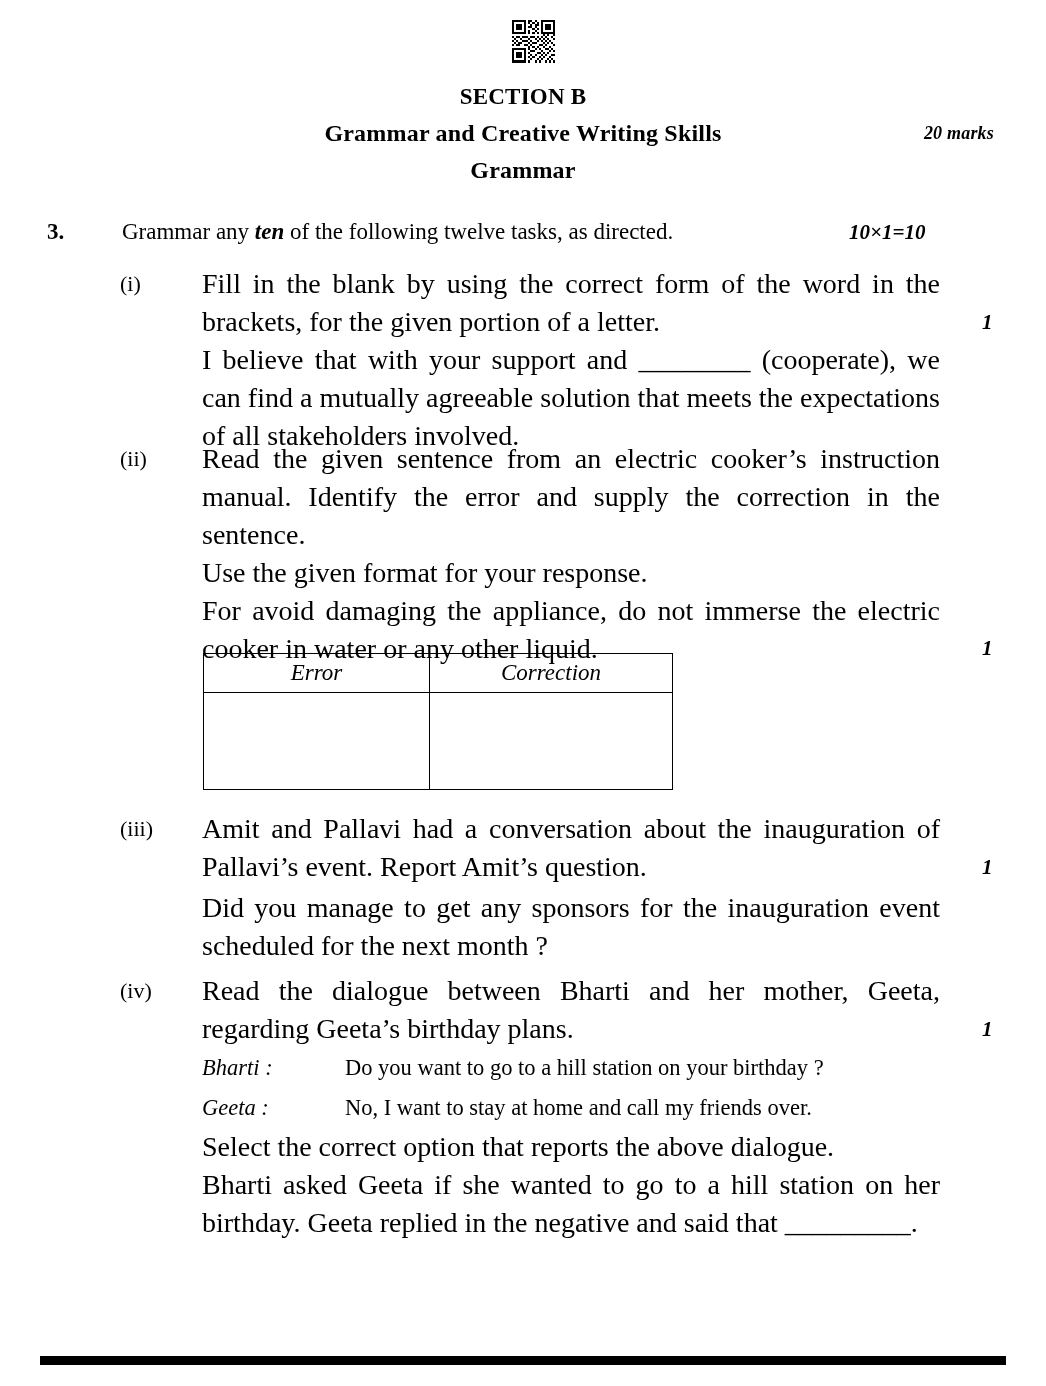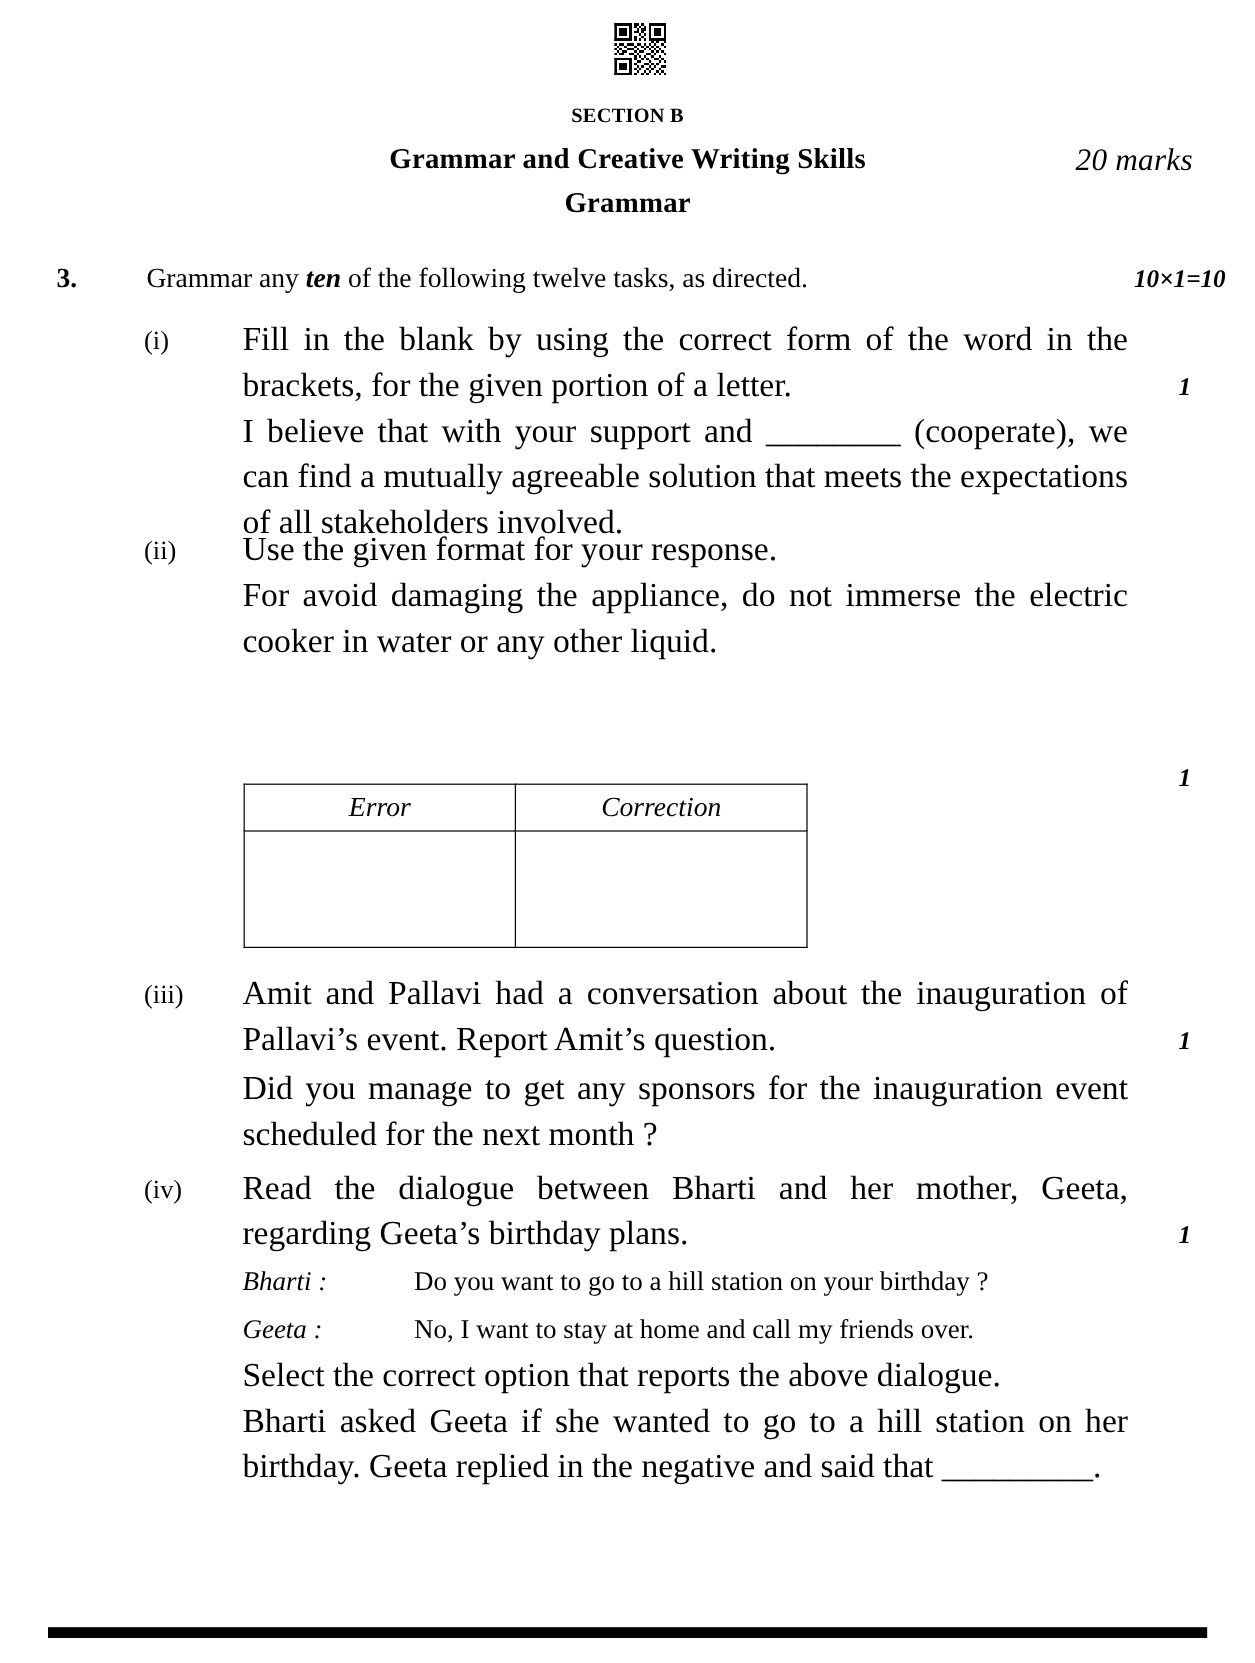--- a/index.html
+++ b/index.html
@@ -42,28 +42,28 @@
     width: 1046px;
   }
   .head-line {
     position: relative;
     text-align: center;
     font-weight: bold;
     font-size: 24px;
     line-height: 37px;
     letter-spacing: 0.2px;
   }
-  .head-line.sec { font-size: 17px; }
+  .head-line.sec { font-size: 23px; }
   .marks-right {
     position: absolute;
     right: 52px;
     top: 0;
     font-style: italic;
-    font-weight: normal;
-    font-size: 26px;
+    font-weight: bold;
+    font-size: 18px;
     line-height: 37px;
   }
 
   
   .q-main {
     position: absolute;
     left: 0;
     top: 213px;
     width: 1046px;
     height: 40px;
@@ -79,21 +79,21 @@
   .q-main-text {
     position: absolute;
     left: 122px;
     top: 0;
     font-size: 23px;
     line-height: 38px;
   }
   .q-main-text b { font-style: italic; font-weight: bold; }
   .q-main-marks {
     position: absolute;
-    left: 945px;
+    left: 849px;
     top: 0;
     font-style: italic;
     font-weight: bold;
     font-size: 21px;
     line-height: 38px;
   }
 
   
   .item {
     position: absolute;
@@ -389,20 +389,21 @@
     <div class="item-body">
       <p class="para just">Fill in the blank by using the correct form of the word in the brackets, for the given portion of a letter.</p>
       <p class="para just">I believe that with your support and ________ (cooperate), we can find a mutually agreeable solution that meets the expectations of all stakeholders involved.</p>
     </div>
     <span class="mark" style="top:38px;">1</span>
   </div>
 
   <div class="item" style="top:440px;">
     <span class="item-label">(ii)</span>
     <div class="item-body">
+      <p class="para just">Read the given sentence from an electric cooker’s instruction manual. Identify the error and supply the correction in the sentence.</p>
       <p class="para">Use the given format for your response.</p>
       <p class="para just">For avoid damaging the appliance, do not immerse the electric cooker in water or any other liquid.</p>
     </div>
     <span class="mark" style="top:189px;">1</span>
   </div>
 
   <table class="ec-table">
     <thead>
       <tr>
         <th class="col-error">Error</th>

